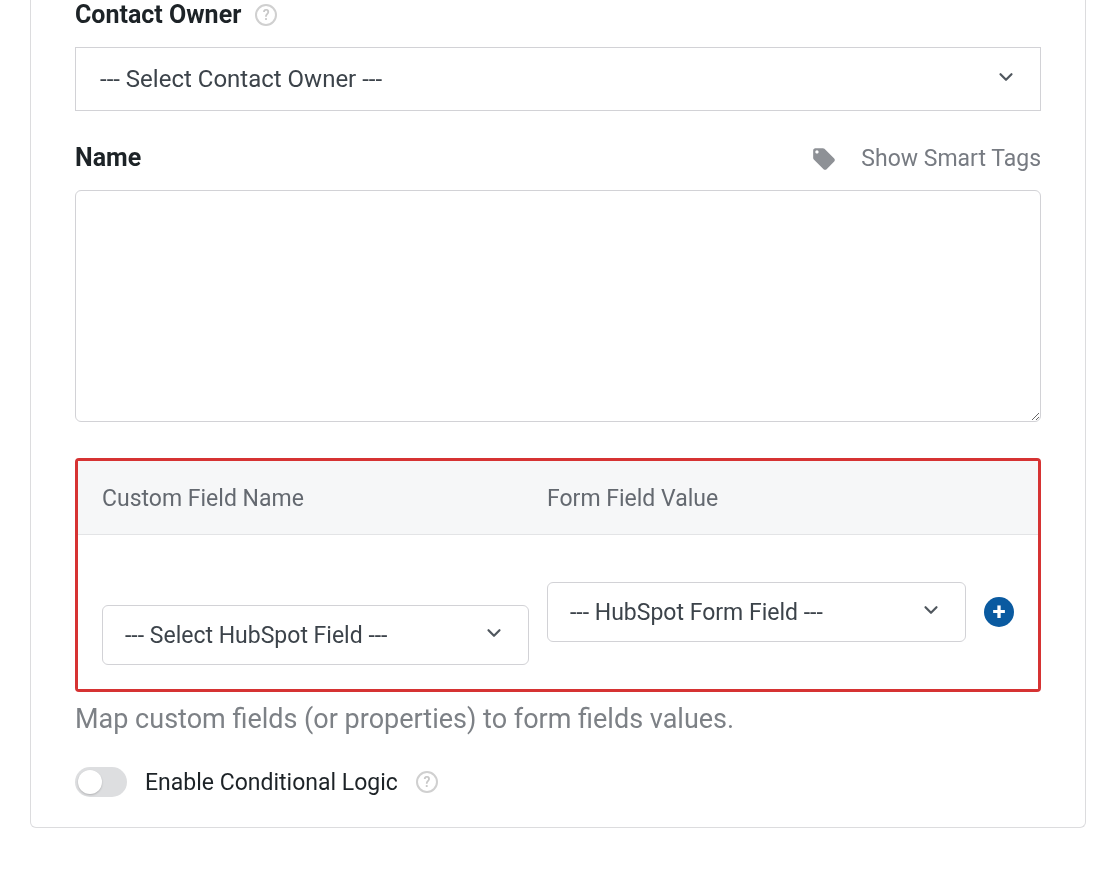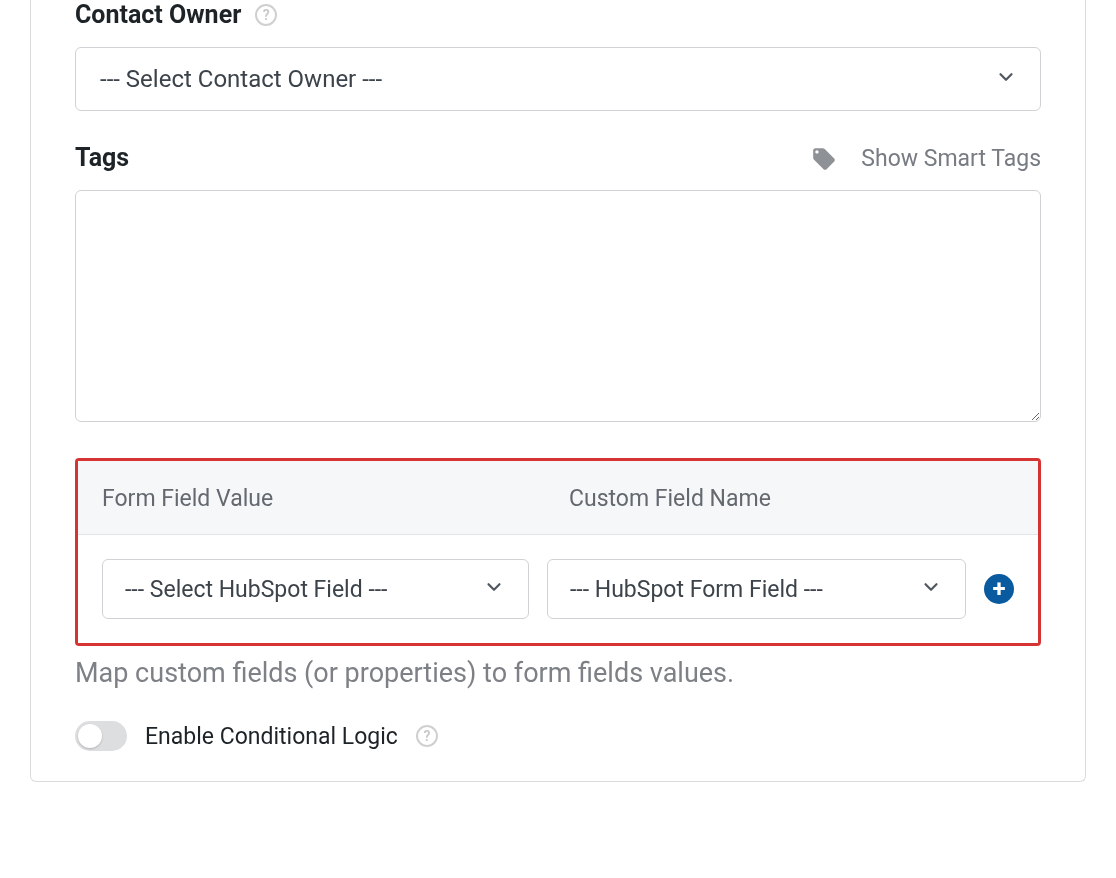--- a/index.html
+++ b/index.html
@@ -68,21 +68,21 @@
     }
     .select-wrapper {
       position: relative;
       width: 100%;
     }
     .select-control {
       width: 100%;
       height: 64px;
       padding: 0 50px 0 24px;
       border: 1px solid #d2d2d6;
-      border-radius: 6px;
+      border-radius: 0;
       background: #ffffff;
       font-size: 24px;
       color: #3c434a;
       display: flex;
       align-items: center;
       cursor: pointer;
       appearance: none;
     }
     .select-chevron {
       position: absolute;
@@ -132,20 +132,21 @@
       align-items: center;
       gap: 18px;
       padding: 24px;
       background: #fff;
     }
     .field-select {
       position: relative;
     }
     .field-select.wide-left {
       flex: 0 0 427px;
+      margin-top: 46px;
     }
     .field-select.wide-right {
       flex: 1;
     }
     .field-select-control {
       width: 100%;
       height: 60px;
       padding: 0 48px 0 22px;
       border: 1px solid #d2d2d6;
       border-radius: 6px;
@@ -229,38 +230,38 @@
         <svg width="22" height="22" viewBox="0 0 24 24" fill="none" stroke="currentColor" stroke-width="2.4" stroke-linecap="round" stroke-linejoin="round">
             <polyline points="6 9 12 15 18 9"></polyline>
           </svg>
       </span>
     </div>
   </div>
 
   <div class="field-section">
     <div class="field-label-row">
       <div class="field-label-left">
-        <span class="field-label">Tags</span>
+        <span class="field-label">Name</span>
       </div>
       <div class="smart-tags-link">
         <span class="tag-icon">
           <svg width="26" height="26" viewBox="0 0 24 24" fill="currentColor">
               <path d="M21.41 11.58l-9-9C12.05 2.22 11.55 2 11 2H4c-1.1 0-2 .9-2 2v7c0 .55.22 1.05.59 1.42l9 9c.36.36.86.58 1.41.58s1.05-.22 1.41-.59l7-7c.37-.36.59-.86.59-1.41s-.23-1.06-.59-1.42zM5.5 7C4.67 7 4 6.33 4 5.5S4.67 4 5.5 4 7 4.67 7 5.5 6.33 7 5.5 7z"></path>
             </svg>
         </span>
         <span class="smart-tags-text">Show Smart Tags</span>
       </div>
     </div>
     <textarea class="textarea-control" style=""></textarea>
   </div>
 
   <div class="custom-fields-highlight">
     <div class="custom-fields-header">
+      <div class="col-header col-1">Custom Field Name</div>
       <div class="col-header col-2">Form Field Value</div>
-      <div class="col-header col-1">Custom Field Name</div>
     </div>
     <div class="custom-fields-row">
       <div class="field-select wide-left">
         <div class="field-select-control">--- Select HubSpot Field ---</div>
         <span class="select-chevron">
           <svg width="22" height="22" viewBox="0 0 24 24" fill="none" stroke="currentColor" stroke-width="2.4" stroke-linecap="round" stroke-linejoin="round">
               <polyline points="6 9 12 15 18 9"></polyline>
             </svg>
         </span>
       </div>

